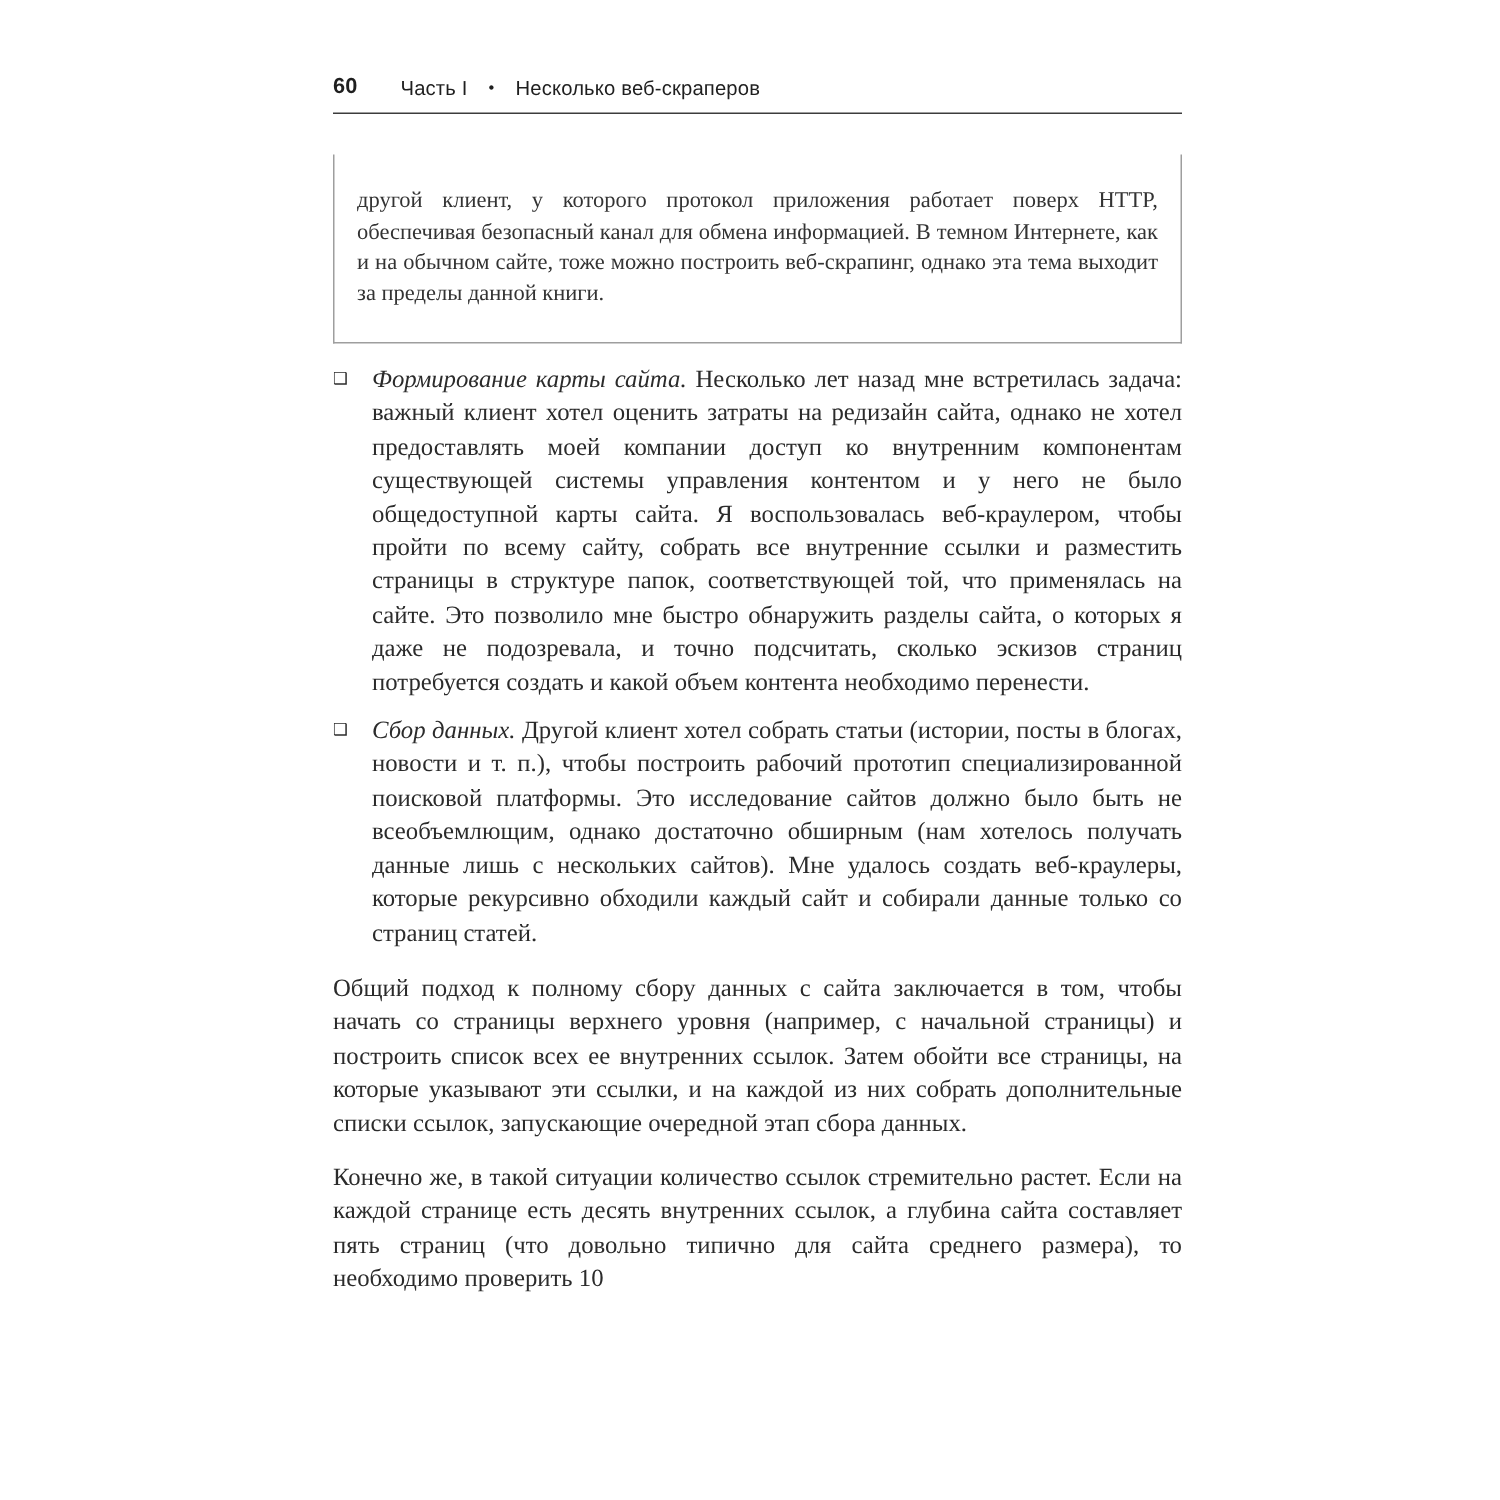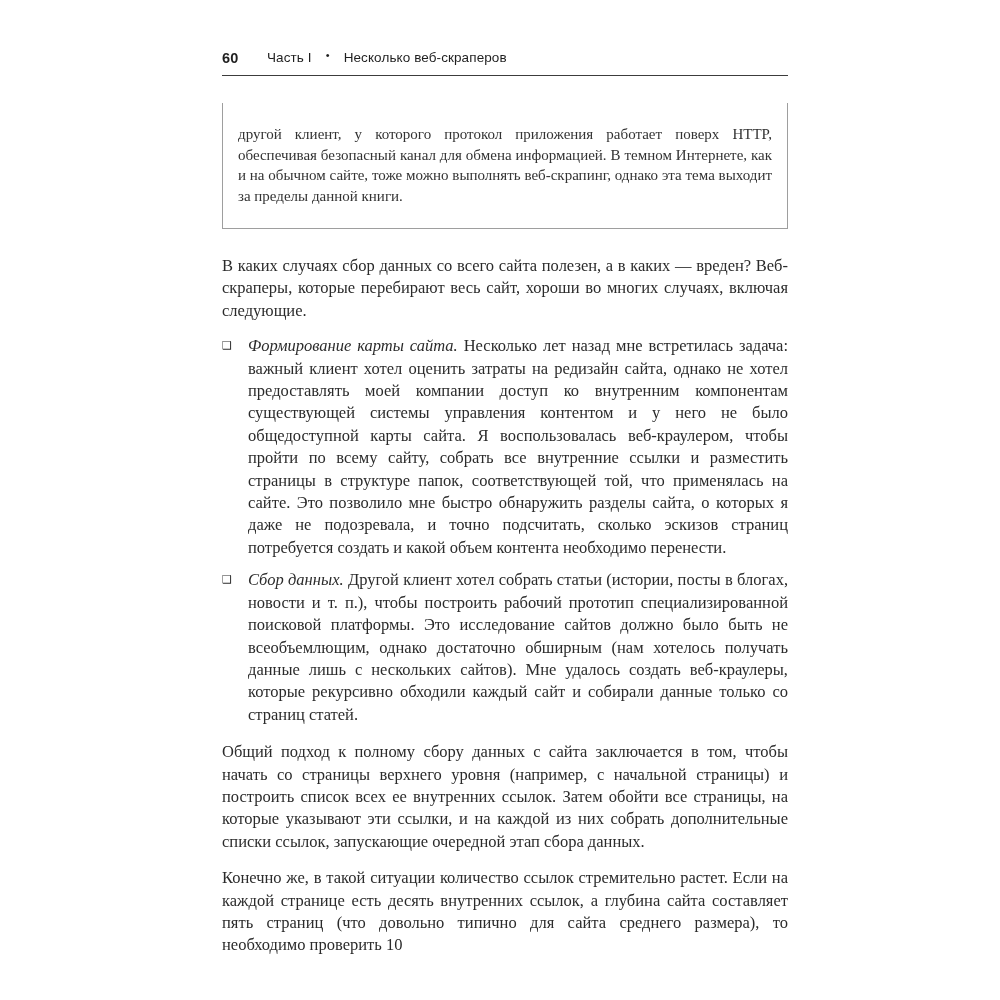--- a/index.html
+++ b/index.html
@@ -14,21 +14,21 @@
     position: absolute;
     left: 222px;
     top: 50px;
     width: 566px;
     color: #2e2e2e;
   }
 
   
   .running-head {
     display: flex;
-    align-items: flex-start;
+    align-items: flex-end;
     font-family: "Liberation Sans", sans-serif;
     font-size: 13.5px;
     color: #1f1f1f;
     letter-spacing: 0.1px;
   }
   .running-head .pagenum { font-weight: bold; font-size: 14.5px; width: 45px; }
   .running-head .part { }
   .running-head .dot { margin: 0 14px; font-size: 11px; position: relative; top: -1px; }
   .header-rule {
     border: none;
@@ -103,24 +103,23 @@
 
     <header class="running-head">
       <span class="pagenum">60</span>
       <span class="part">Часть I</span>
       <span class="dot">•</span>
       <span class="htitle">Несколько веб-скраперов</span>
     </header>
     <hr class="header-rule">
 
     <aside class="note-box">
-      <p>другой клиент, у которого протокол приложения работает поверх HTTP, обеспечивая безопасный канал для обмена информацией. В темном Интернете, как и на обычном сайте, тоже можно выполнять веб-скрапинг, однако эта тема выходит за пределы данной книги.</p>
+      <p>другой клиент, у которого протокол приложения работает поверх HTTP, обеспечивая безопасный канал для обмена информацией. В темном Интернете, как и на обычном сайте, тоже можно построить веб-скрапинг, однако эта тема выходит за пределы данной книги.</p>
     </aside>
 
-    <p class="body-p intro">В каких случаях сбор данных со всего сайта полезен, а в каких — вреден? Веб-скраперы, которые перебирают весь сайт, хороши во многих случаях, включая следующие.</p>
 
     <ul class="bullet-list">
       <li>
         <span class="marker">❑</span>
         <span class="li-text"><i class="lead">Формирование карты сайта.</i> <span>Несколько лет назад мне встретилась задача: важный клиент хотел оценить затраты на редизайн сайта, однако не хотел предоставлять моей компании доступ ко внутренним компонентам существующей системы управления контентом и у него не было общедоступной карты сайта. Я воспользовалась веб-краулером, чтобы пройти по всему сайту, собрать все внутренние ссылки и разместить страницы в структуре папок, соответствующей той, что применялась на сайте. Это позволило мне быстро обнаружить разделы сайта, о которых я даже не подозревала, и точно подсчитать, сколько эскизов страниц потребуется создать и какой объем контента необходимо перенести.</span></span>
       </li>
       <li>
         <span class="marker">❑</span>
         <span class="li-text"><i class="lead">Сбор данных.</i> <span>Другой клиент хотел собрать статьи (истории, посты в блогах, новости и т. п.), чтобы построить рабочий прототип специализированной поисковой платформы. Это исследование сайтов должно было быть не всеобъемлющим, однако достаточно обширным (нам хотелось получать данные лишь с нескольких сайтов). Мне удалось создать веб-краулеры, которые рекурсивно обходили каждый сайт и собирали данные только со страниц статей.</span></span>
       </li>

